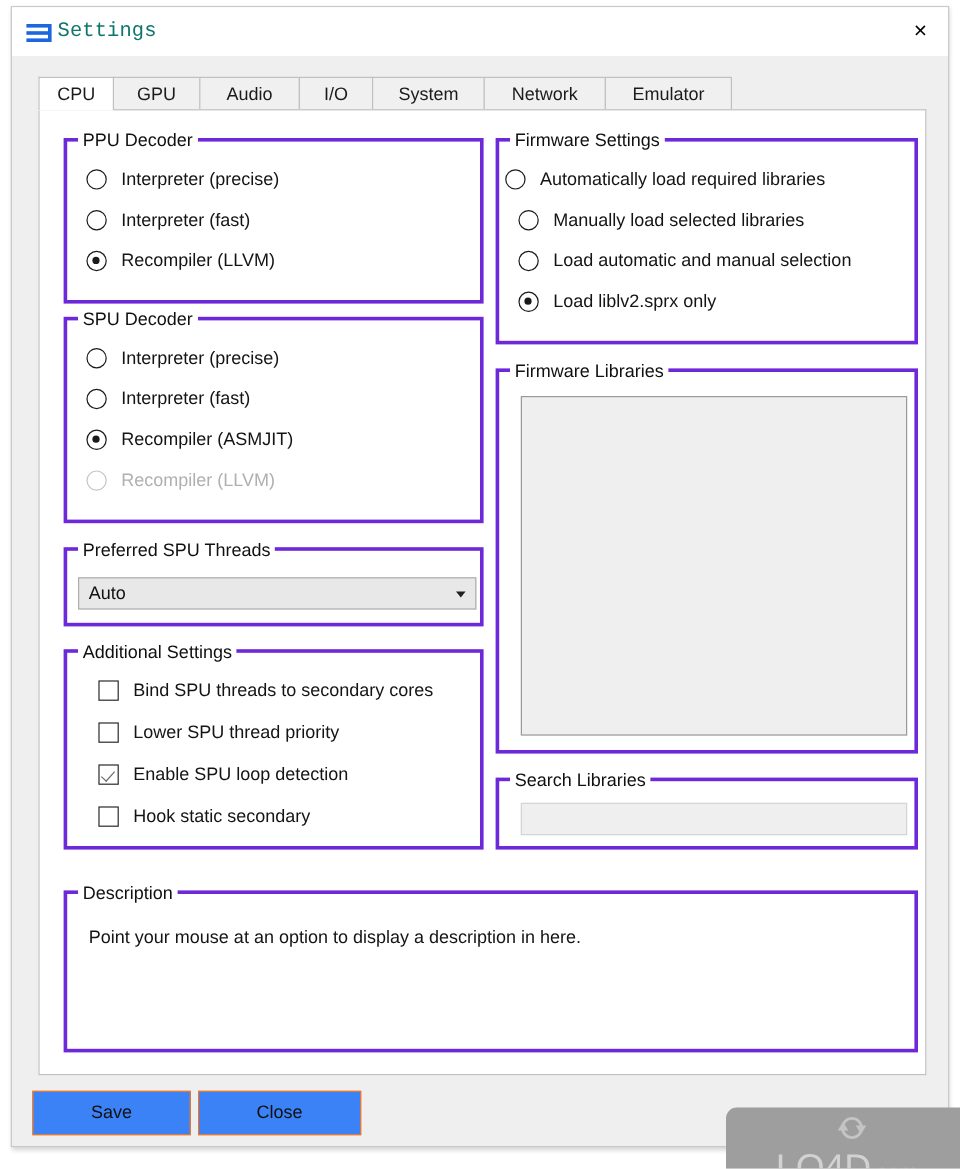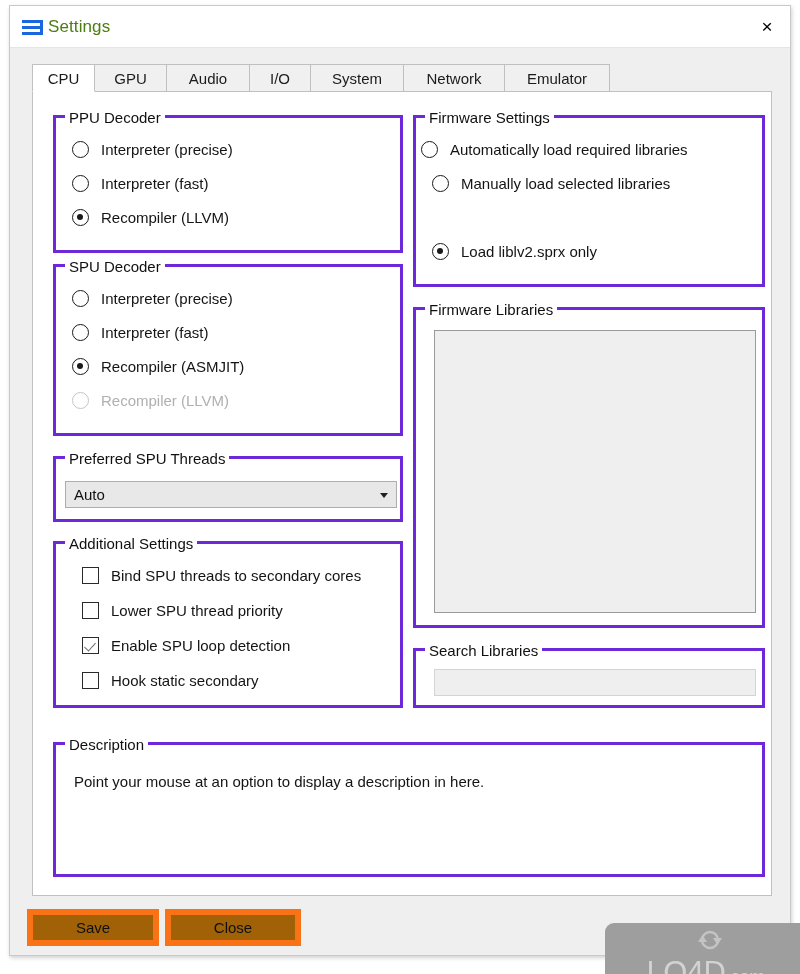--- a/index.html
+++ b/index.html
@@ -45,22 +45,23 @@
   .title-logo i:nth-child(1) { top: 1px; }
   .title-logo i:nth-child(2) { top: 7px; }
   .title-logo i:nth-child(3) { top: 13px; }
   .title-logo i:nth-child(4) {
     top: 1px; left: 18px; width: 3px; height: 15px;
   }
   .title-text {
     position: absolute;
     left: 38px; top: 11px;
     font-size: 17px;
-    color: #4d7c0f;
+    color: #0f766e;
     letter-spacing: 0.1px;
+    font-family: Liberation Mono, monospace;
   }
   .close-btn {
     position: absolute;
     right: 0px; top: 0px;
     width: 46px; height: 41px;
     display: flex; align-items: center; justify-content: center;
     color: #000;
     font-size: 19px;
     line-height: 1;
     cursor: default;
@@ -203,22 +204,22 @@
   }
   .desc-text {
     position: absolute;
     font-size: 15px;
     color: #141414;
   }
 
   
   .btn {
     position: absolute;
-    background: #a16207;
-    border: 6px solid #f97316;
+    background: #3b82f6;
+    border: 1px solid #f97316;
     display: flex; align-items: center; justify-content: center;
     font-size: 15px;
     color: #101010;
     cursor: default;
   }
 
   
   .watermark {
     position: absolute;
     left: 605px; top: 923px;
@@ -342,20 +343,24 @@
 
       <div class="group" style="left:380px;top:23px;width:352px;height:172px;">
         <div class="g-title">Firmware Settings</div>
         <div class="opt" style="left:5px;top:23px;">
           <span class="radio"></span>
           <span class="opt-label">Automatically load required libraries</span>
         </div>
         <div class="opt" style="left:16px;top:57px;">
           <span class="radio"></span>
           <span class="opt-label">Manually load selected libraries</span>
+        </div>
+        <div class="opt" style="left:16px;top:91px;">
+          <span class="radio"></span>
+          <span class="opt-label">Load automatic and manual selection</span>
         </div>
         <div class="opt" style="left:16px;top:125px;">
           <span class="radio on"></span>
           <span class="opt-label">Load liblv2.sprx only</span>
         </div>
       </div>
 
       <div class="group" style="left:380px;top:215px;width:352px;height:321px;">
         <div class="g-title">Firmware Libraries</div>
         <div class="listbox" style="left:18px;top:20px;width:322px;height:283px;"></div>

